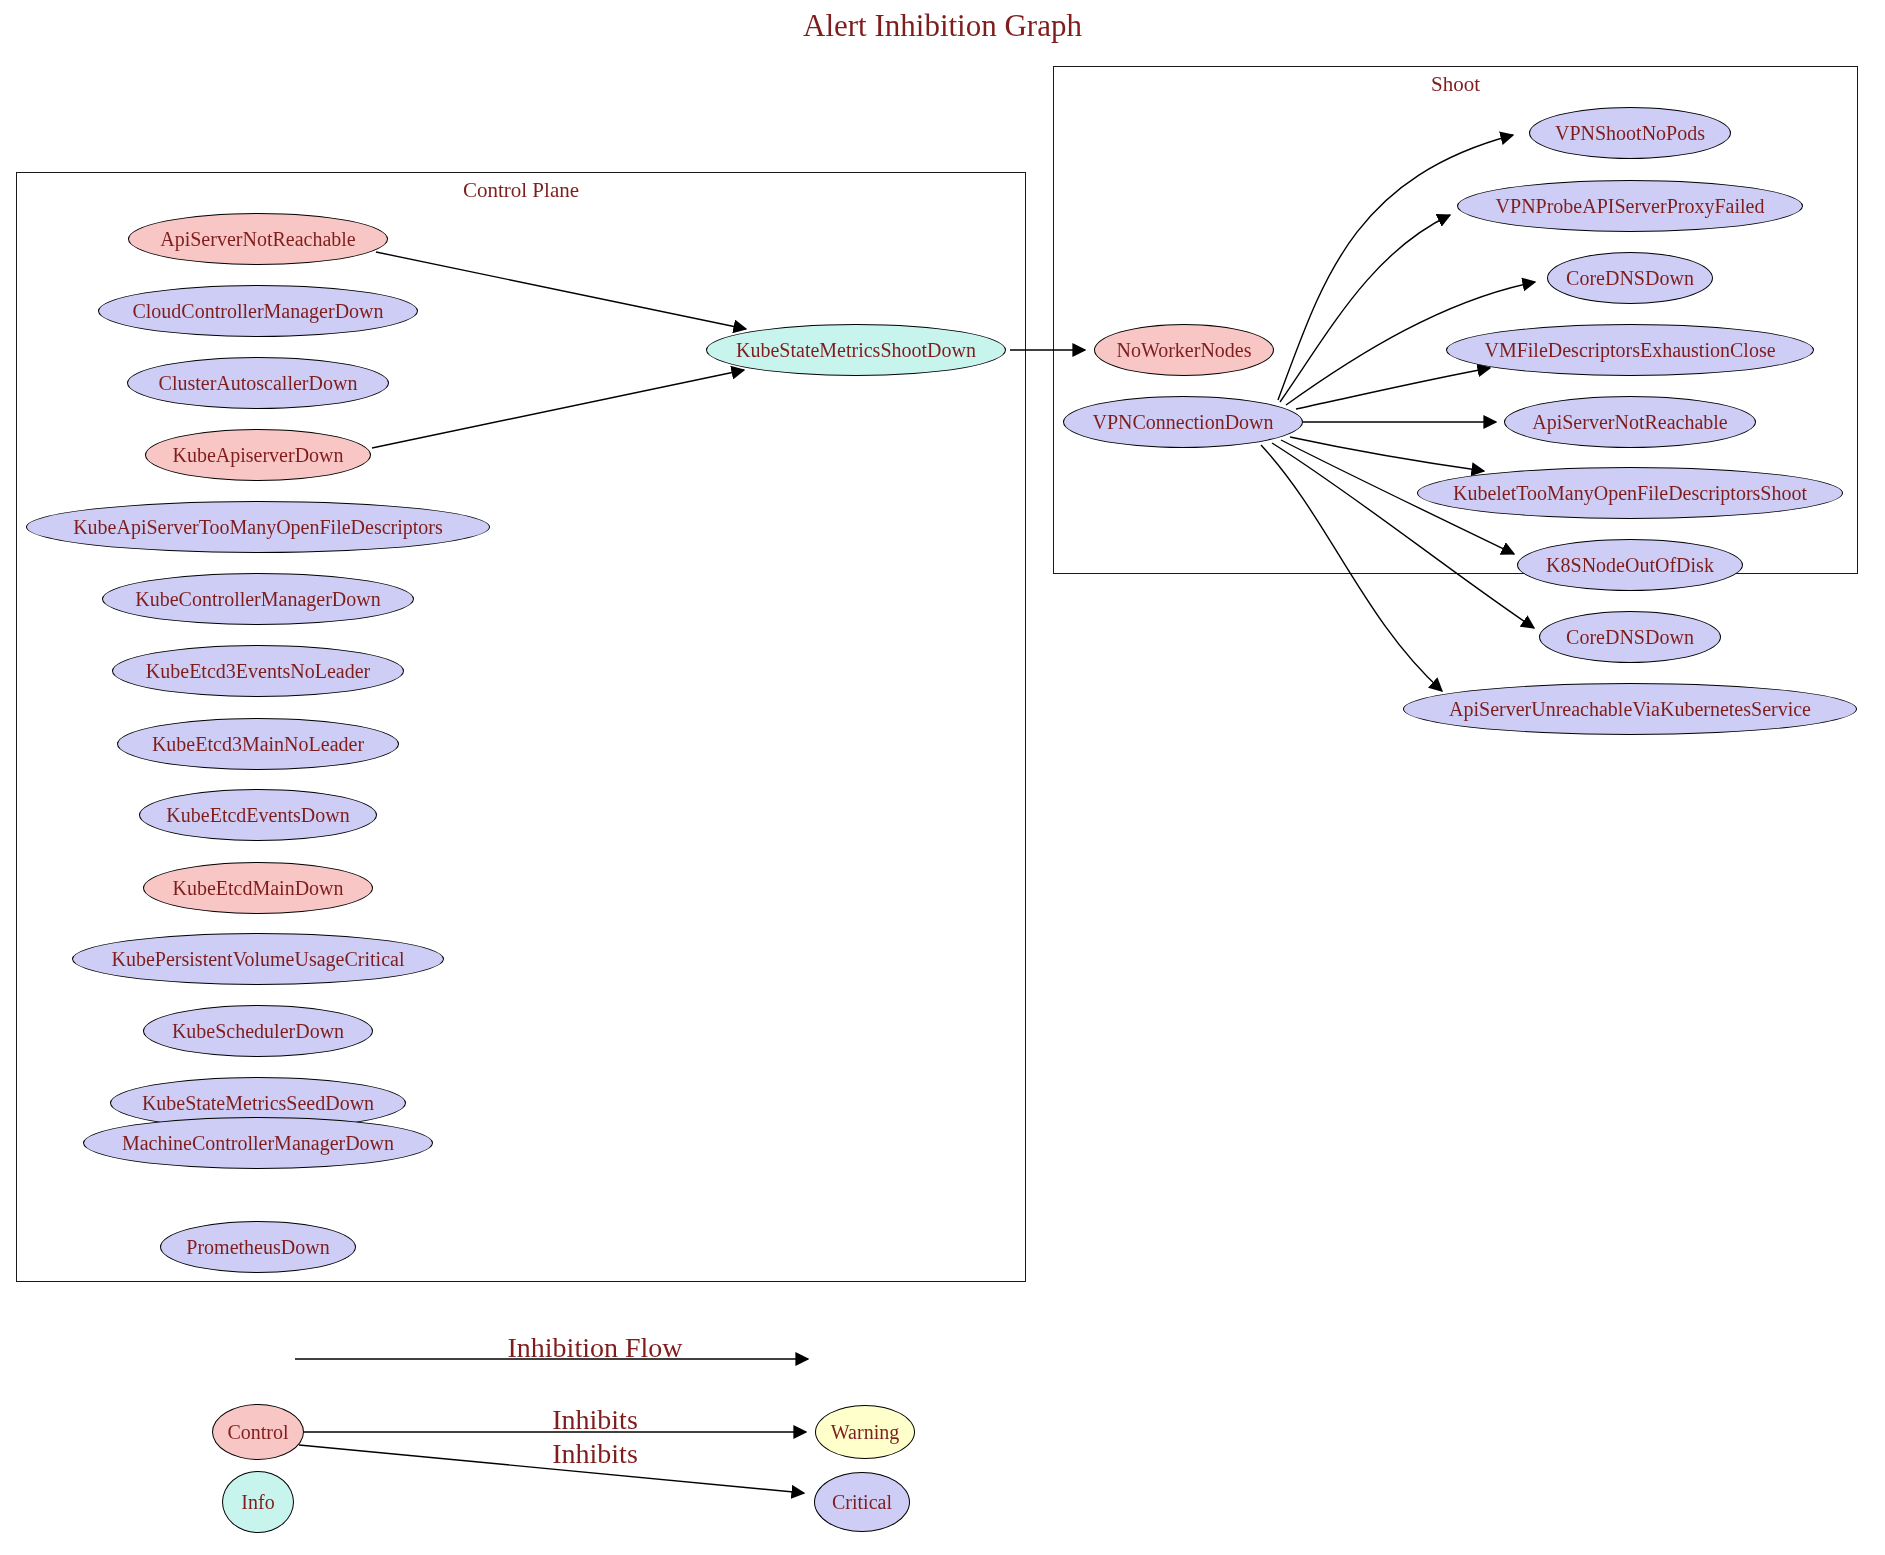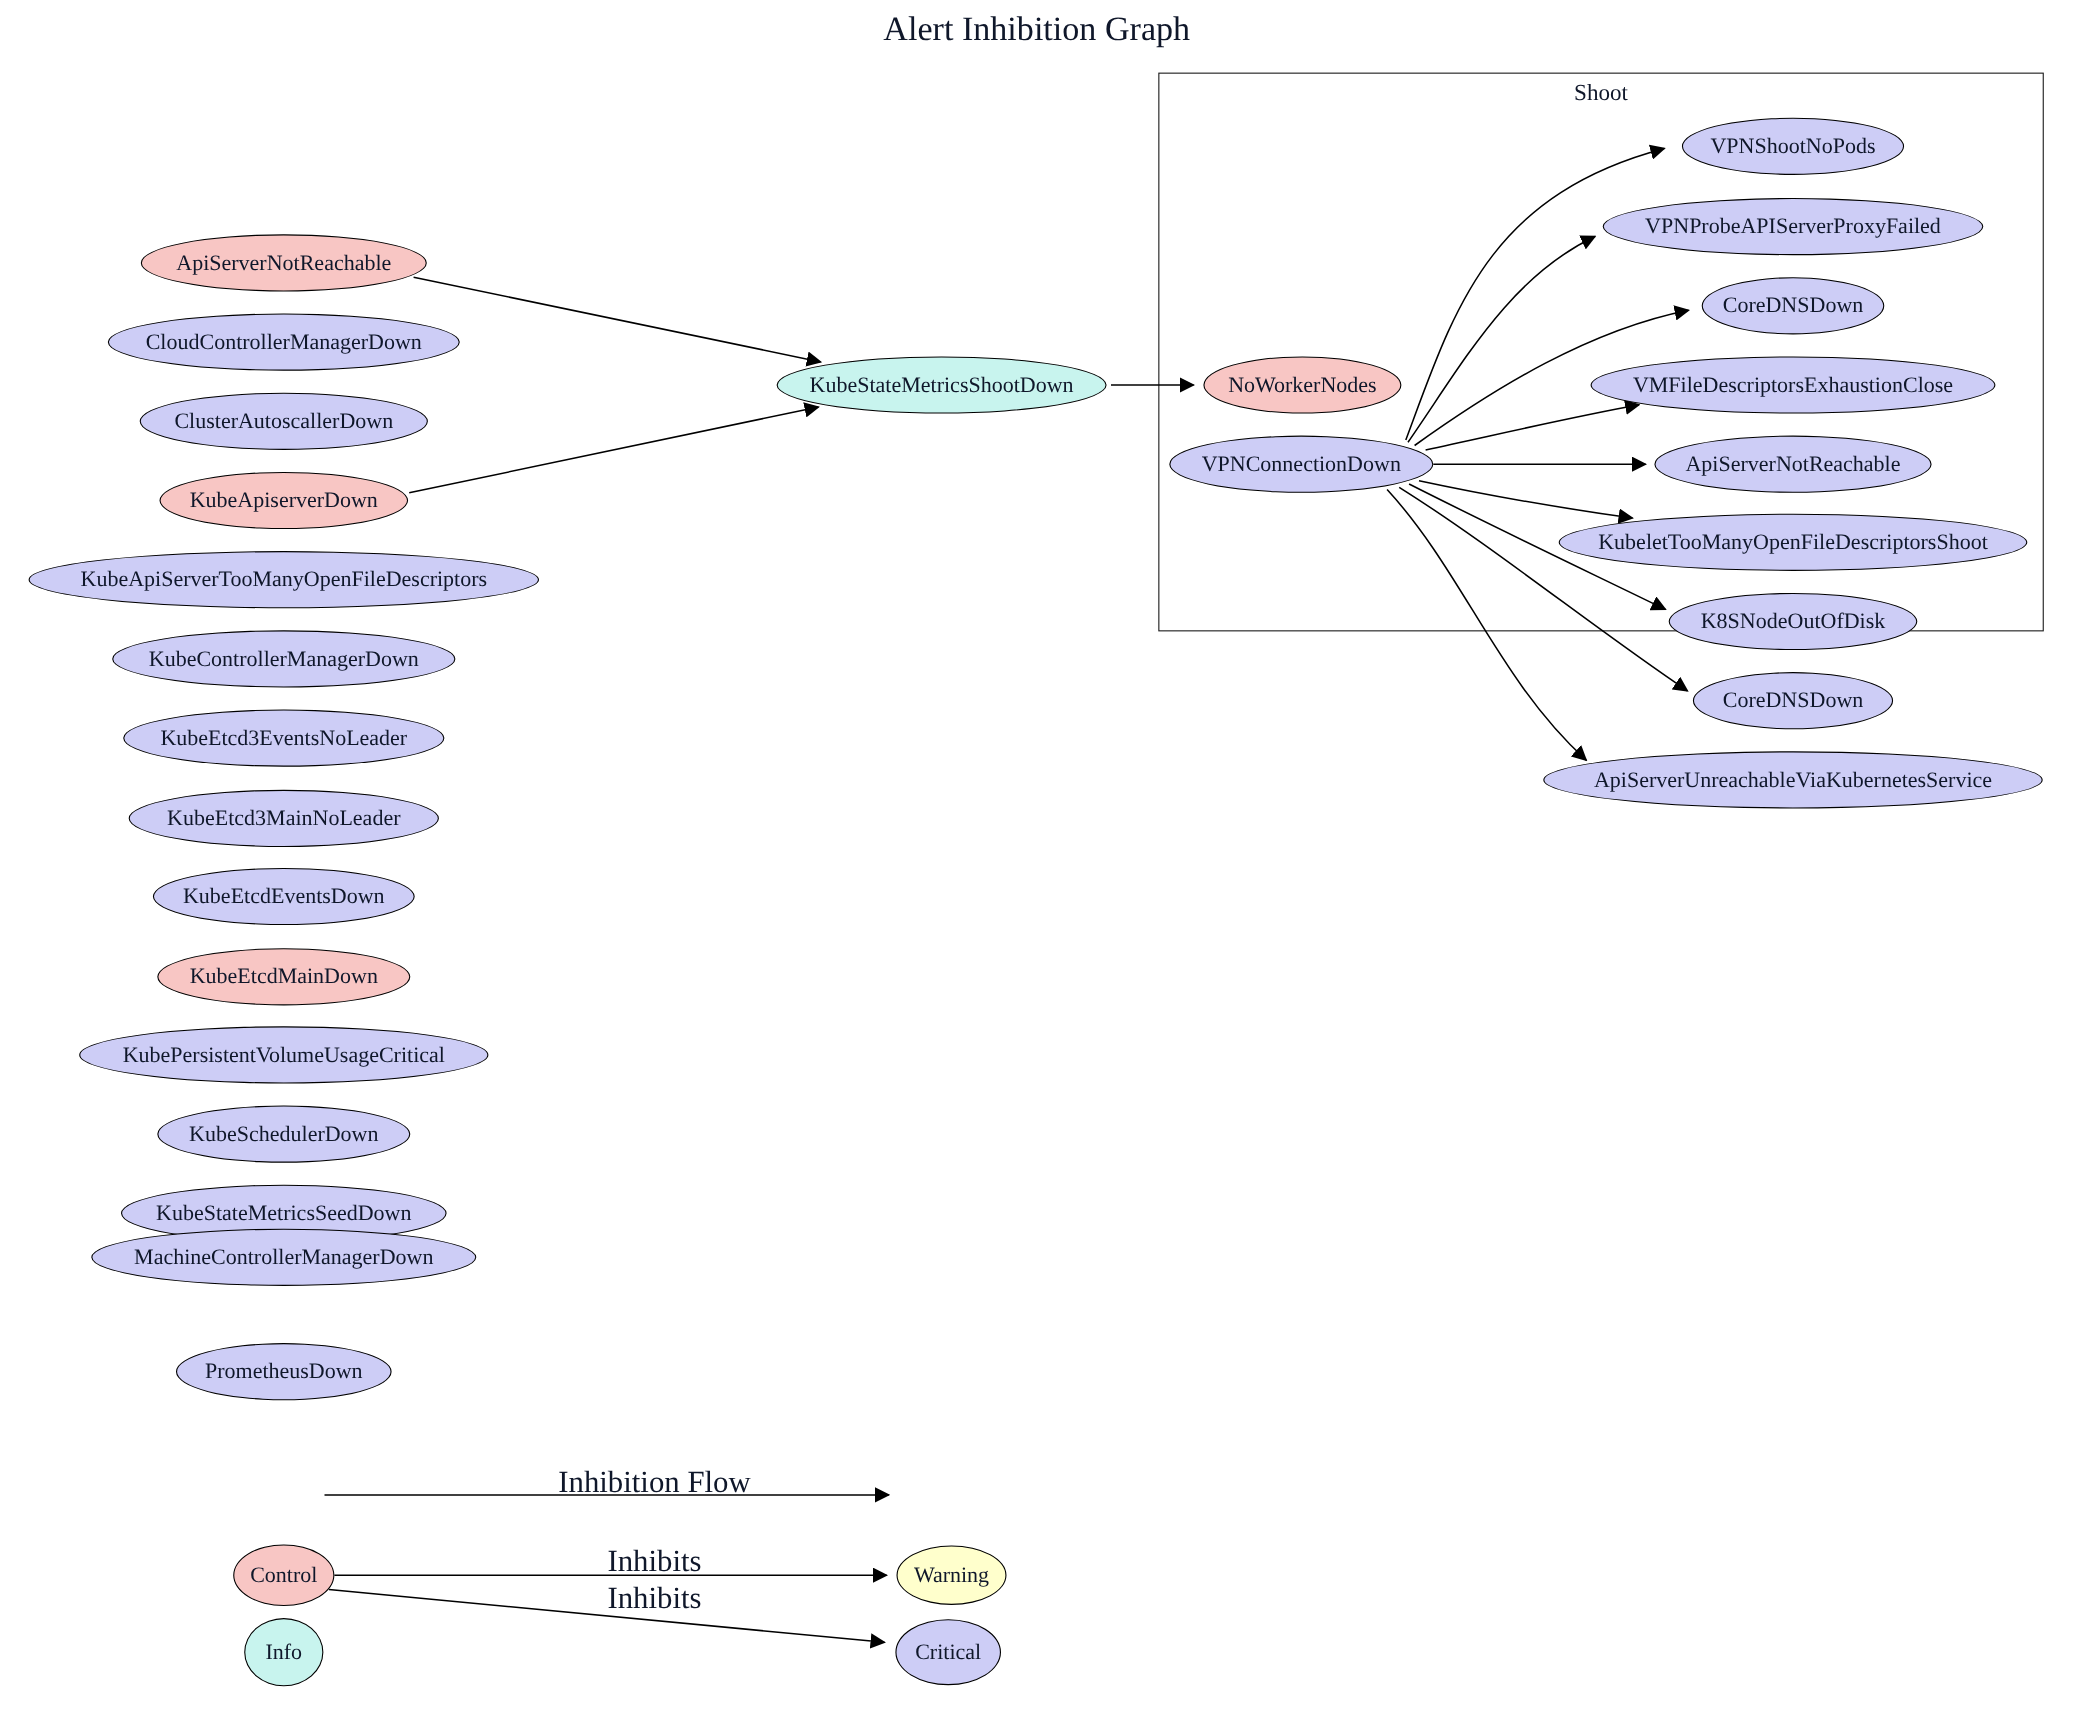--- a/index.html
+++ b/index.html
@@ -1,18 +1,18 @@
 <!DOCTYPE html>
 <html><head>
 <meta charset="utf-8">
 <style>
   html,body{margin:0;padding:0;background:#fff;}
   .canvas{
     position:relative;width:1885px;height:1555px;background:#ffffff;
-    font-family:"Liberation Serif", "DejaVu Serif", serif;color:#0f172a;overflow:hidden;
+    font-family:"Liberation Serif", "DejaVu Serif", serif;color:#7f1d1d;overflow:hidden;
   }
   .graph-title{
     position:absolute;left:0;top:8px;width:100%;text-align:center;
     font-size:31px;white-space:nowrap;
   }
   .cluster{position:absolute;border:1.5px solid #1a1a1a;box-sizing:border-box;background:transparent;}
   .cluster-label{position:absolute;top:5px;left:0;right:0;text-align:center;font-size:21px;}
   .legend-box{border-width:2.5px;border-color:#333;}
   .edges{position:absolute;left:0;top:0;}
   .edge{fill:none;stroke:#000;stroke-width:1.4px;}
@@ -25,20 +25,23 @@
     position:absolute;font-size:28px;transform:translateX(-50%);white-space:nowrap;
   }
 </style>
 </head>
 <body>
 
 <div class="canvas">
 
   <div class="graph-title">Alert Inhibition Graph</div>
 
+  <div class="cluster" style="left:16px;top:172px;width:1010px;height:1110px;">
+    <div class="cluster-label">Control Plane</div>
+  </div>
 
   <div class="cluster" style="left:1053px;top:66px;width:805px;height:508px;">
     <div class="cluster-label">Shoot</div>
   </div>
 
 
   <svg id="edge-layer" class="edges" width="1885" height="1555" viewBox="0 0 1885 1555">
     <defs>
       <marker id="arrowhead" viewBox="0 0 10 10" refX="9" refY="5" markerWidth="10" markerHeight="10" orient="auto">
         <path d="M0,0 L10,5 L0,10 z" fill="#000"></path>

